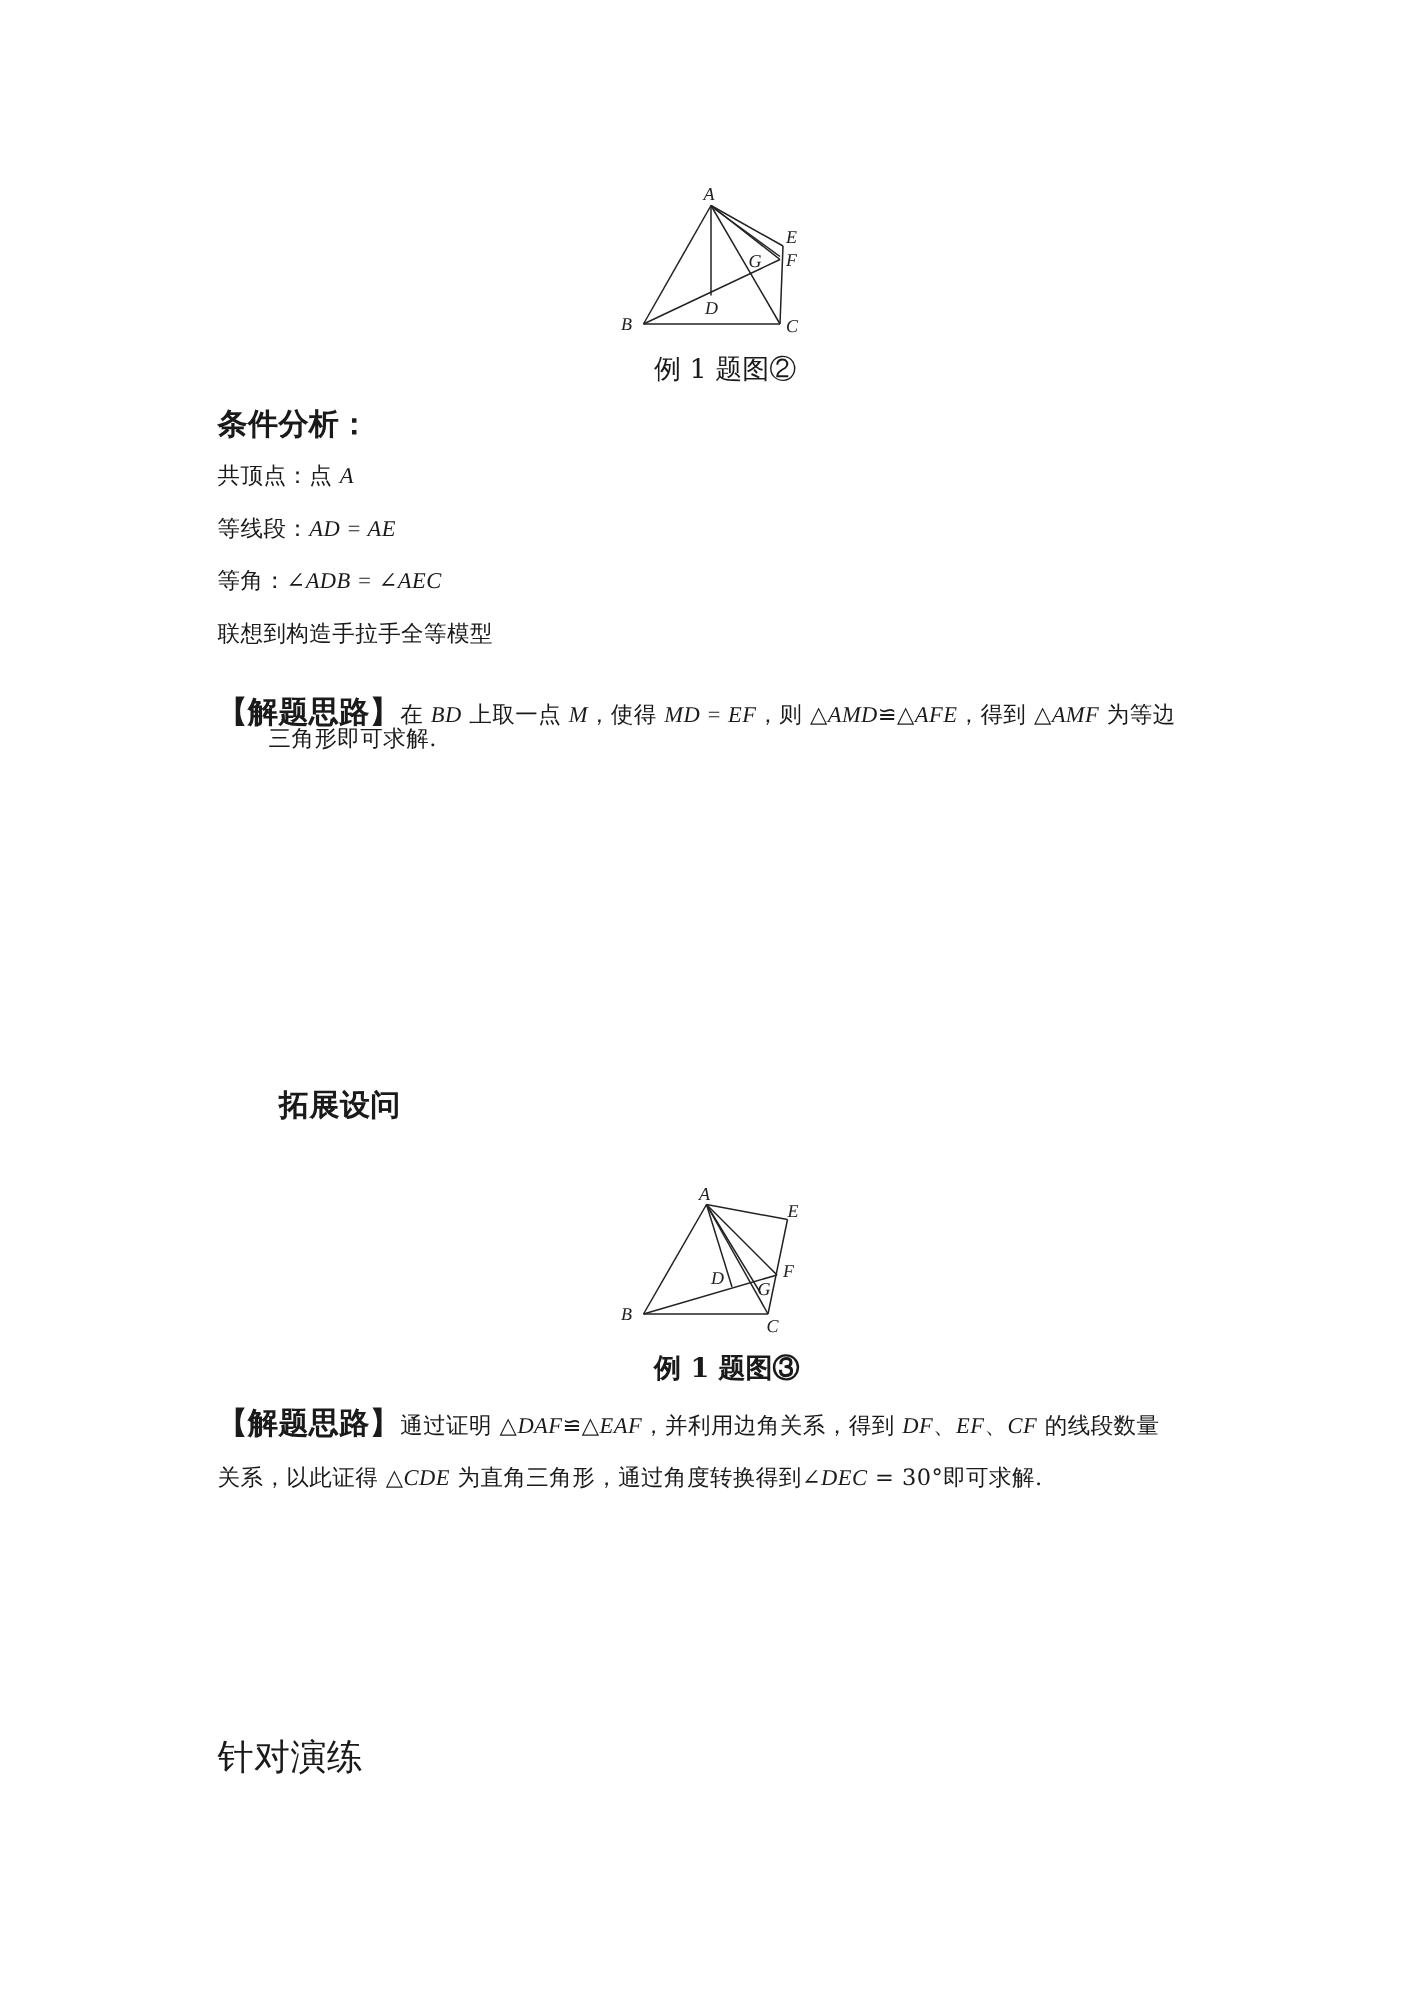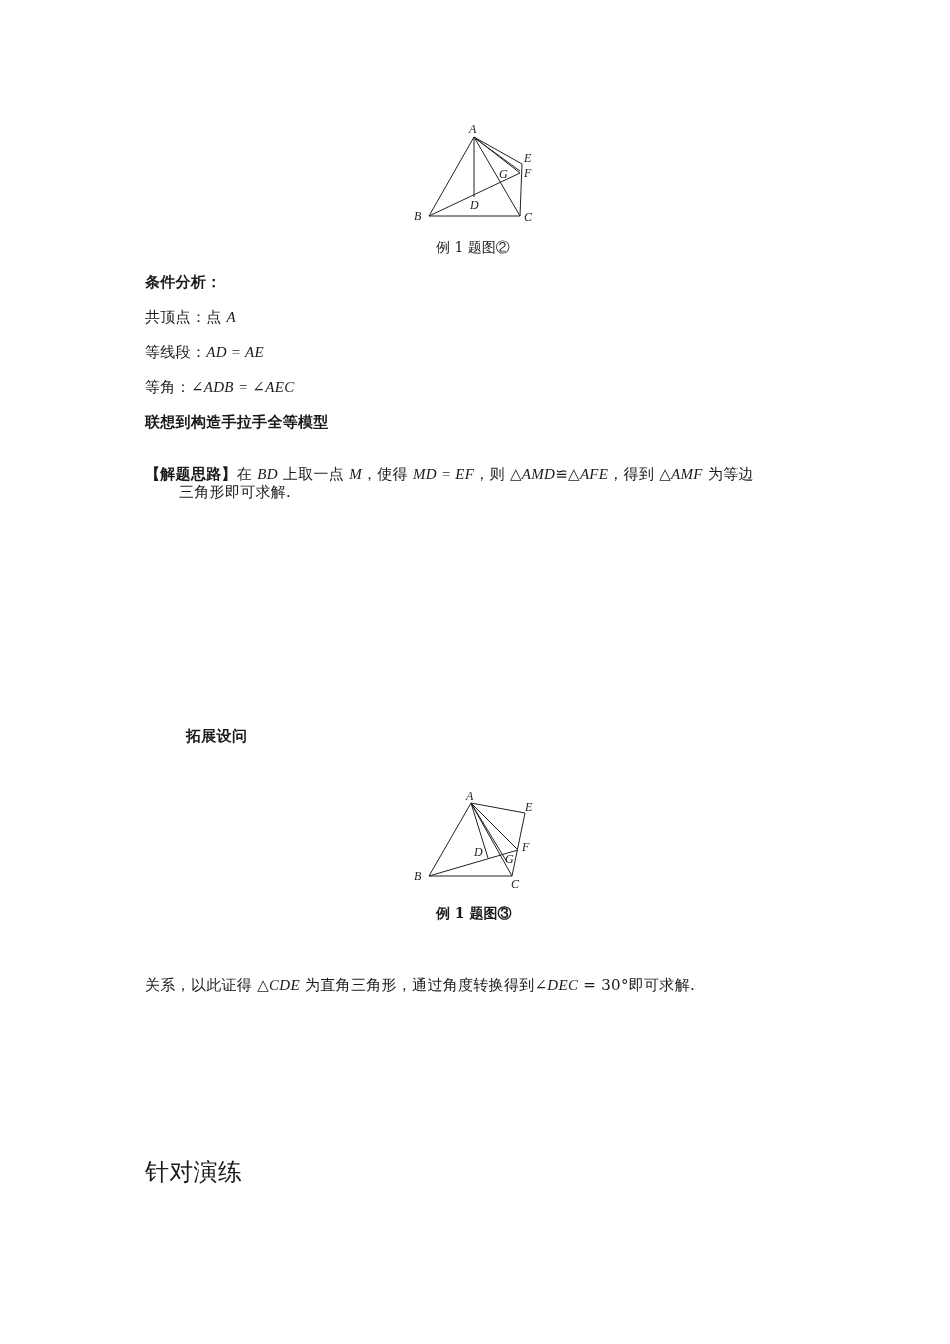--- a/index.html
+++ b/index.html
@@ -1,23 +1,23 @@
 <!DOCTYPE html>
 <html><head>
 <meta charset="utf-8">
 <style>
   html, body { margin: 0; padding: 0; background: #ffffff; }
   body { width: 950px; height: 1344px; position: relative; overflow: hidden;
          font-family: "DejaVu Serif", "Liberation Serif", serif; color: #1a1a1a; }
   .page { position: absolute; left: 0; top: 0; width: 950px; height: 1344px; }
   .line { position: absolute; left: 145px; font-size: 15px; line-height: 20px; white-space: nowrap; letter-spacing: 0.3px; }
-  .bold { font-family: "DejaVu Sans", "Liberation Sans", sans-serif; font-weight: bold; font-size: 15px; }
+  .bold { font-family: "DejaVu Sans", "Liberation Sans", sans-serif; font-weight: bold; font-size: 20px; }
   .heading2 { font-family: Liberation Sans, sans-serif; font-size: 24px; line-height: 26px; }
   .i { font-style: italic; font-family: "Liberation Serif", "DejaVu Serif", serif; }
-  .caption { position: absolute; font-size: 14px; line-height: 18px; white-space: nowrap; }
+  .caption { position: absolute; font-size: 18px; line-height: 18px; white-space: nowrap; }
   svg.fig { position: absolute; overflow: visible; }
   svg.fig text { font-family: "Liberation Serif", "DejaVu Serif", serif; font-style: italic; font-size: 12px; fill: #222; }
   svg.fig line, svg.fig polyline { stroke: #222; stroke-width: 1; fill: none; }
 </style>
 </head>
 <body>
 
 <div class="page">
 
   <svg class="fig" style="left:0;top:0;" width="950" height="260">
@@ -45,21 +45,21 @@
   <div class="line bold" style="top:272px;">条件分析：</div>
   <div class="line" style="top:307px;">
     <span>共顶点：</span><span>点 </span><span class="i">A</span>
   </div>
   <div class="line" style="top:342px;">
     <span>等线段：</span><span class="i">AD = AE</span>
   </div>
   <div class="line" style="top:377px;">
     <span>等角：</span><span class="i">∠ADB = ∠AEC</span>
   </div>
-  <div class="line" style="top:412px;font-weight:bold;">联想到构造手拉手全等模型</div>
+  <div class="line" style="top:412px;">联想到构造手拉手全等模型</div>
 
   <div class="line" style="top:464px;text-align:right;">
     <span class="bold">【解题思路】</span><span>在 </span><span class="i">BD</span><span> 上取一点 </span><span class="i">M</span><span>，使得 </span><span class="i">MD = EF</span><span>，则 △</span><span class="i">AMD</span><span>≌△</span><span class="i">AFE</span><span>，得到 △</span><span class="i">AMF</span><span> 为等边</span>
   </div>
   <div class="line" style="top:482px;margin-left:34px;">三角形即可求解.</div>
 
   <div class="line bold" style="top:726px;margin-left:41px;">拓展设问</div>
 
   <svg class="fig" style="left:0;top:0;" width="950" height="930">
     <g>
@@ -76,19 +76,22 @@
     <text x="466" y="800">A</text>
     <text x="414" y="880">B</text>
     <text x="511" y="888">C</text>
     <text x="474" y="856">D</text>
     <text x="525" y="811">E</text>
     <text x="522" y="851">F</text>
     <text x="505" y="863">G</text>
   </svg>
   <div class="caption" style="left:436px;top:904px;font-weight:bold;">例 1 题图③</div>
 
+  <div class="line" style="top:938px;">
+    <span class="bold">【解题思路】</span><span>通过证明 △</span><span class="i">DAF</span><span>≌△</span><span class="i">EAF</span><span>，并利用边角关系，得到 </span><span class="i">DF</span><span>、</span><span class="i">EF</span><span>、</span><span class="i">CF</span><span> 的线段数量</span>
+  </div>
   <div class="line" style="top:975px;">
     <span>关系，以此证得 △</span><span class="i">CDE</span><span> 为直角三角形，通过角度转换得到∠</span><span class="i">DEC</span><span> = 30°即可求解.</span>
   </div>
 
   <div class="line heading2" style="top:1159px;">针对演练</div>
 
 </div>
 
 </body></html>

